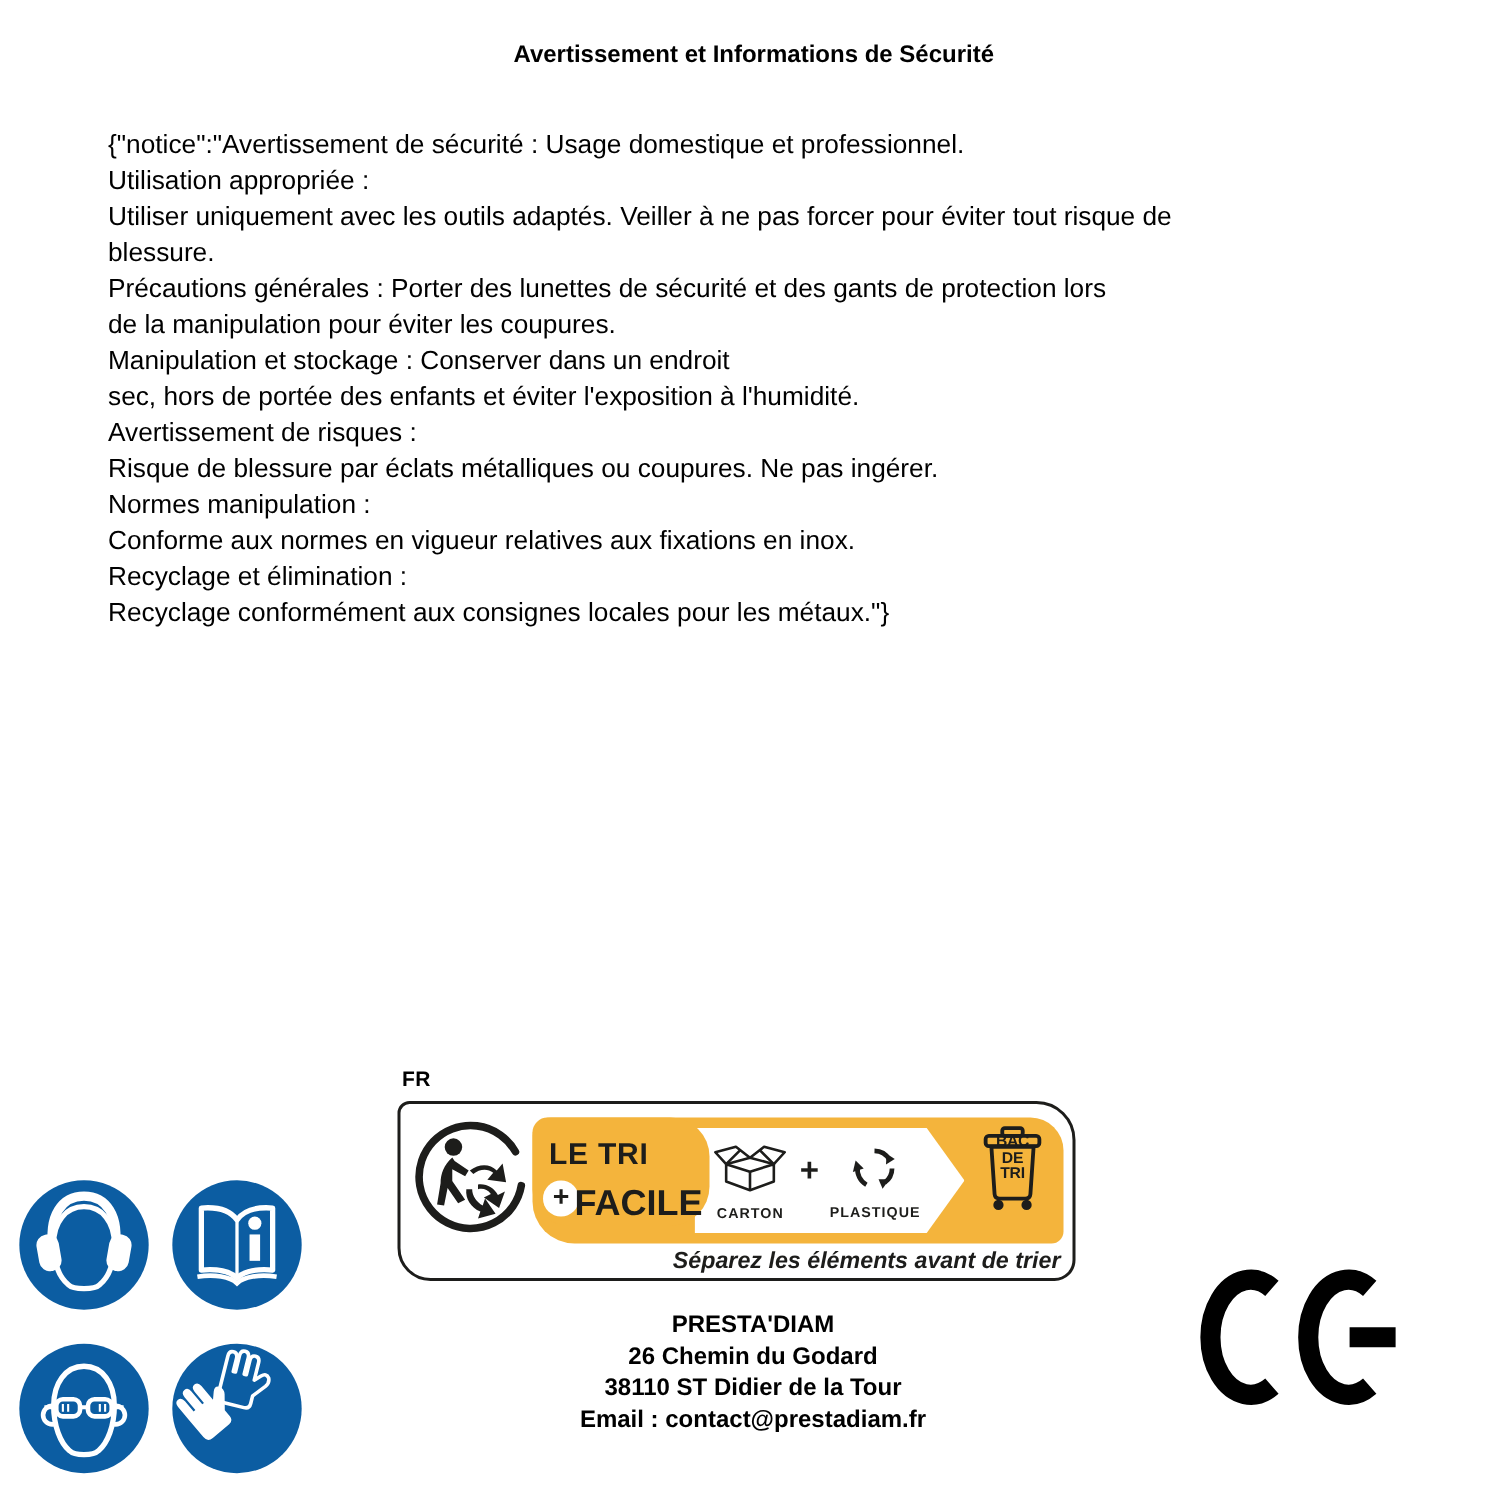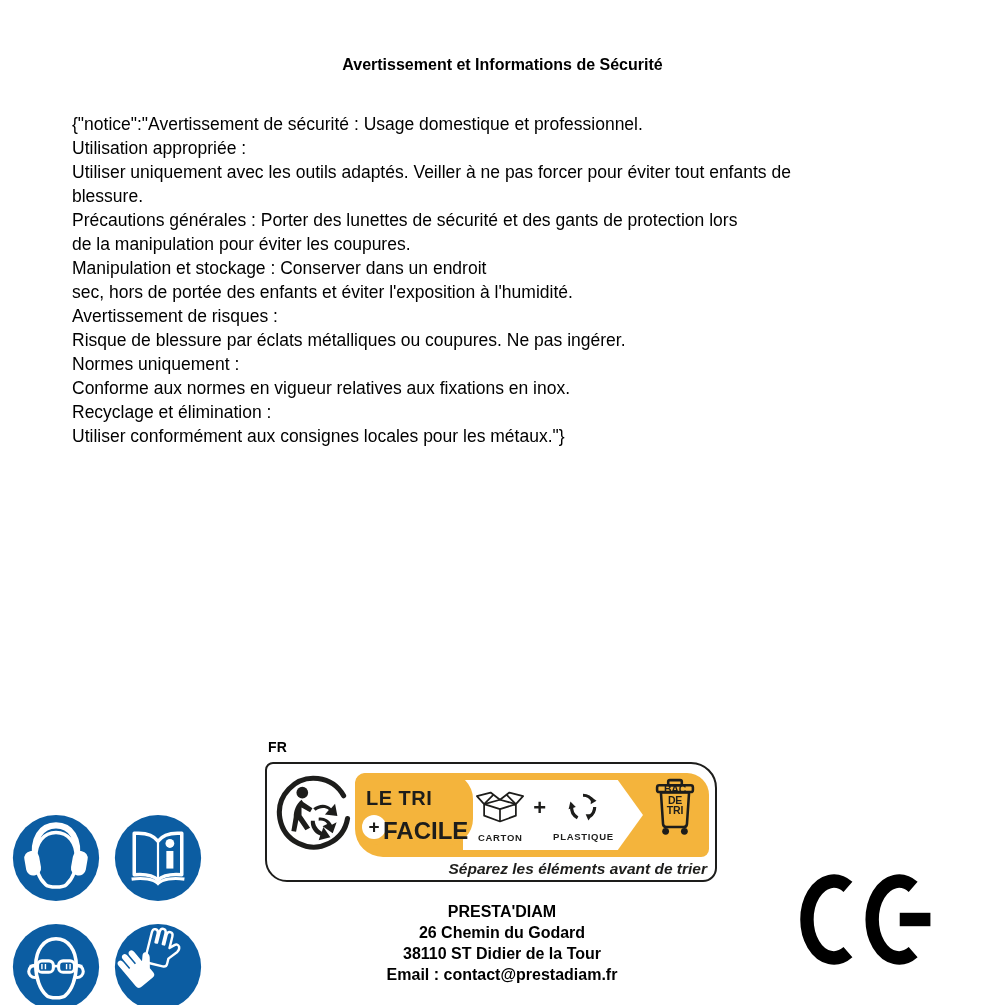--- a/index.html
+++ b/index.html
@@ -1,21 +1,21 @@
 <!DOCTYPE html>
 <html style="--safety-blue: #0C5DA2; --label-yellow: #F4B43C; --ink: #1d1d1b;"><head>
 <meta charset="utf-8">
 <style>
   html,body{margin:0;padding:0;}
   body{
     width:1005px;height:1005px;position:relative;background:#ffffff;
     font-family:"Liberation Sans","DejaVu Sans",sans-serif;color:#000;
     overflow:hidden;
   }
-  .abs{position:absolute;margin-top:28px;}
+  .abs{position:absolute;}
 
   
   .doc-title{top:28px;left:0;width:100%;text-align:center;font-weight:bold;font-size:16px;}
 
   
   .notice{left:72px;top:84px;width:885px;font-size:17.5px;line-height:24px;}
   .notice div{white-space:pre-wrap;}
 
   
   .picto-grid{left:12px;top:786px;display:grid;grid-template-columns:88px 88px;grid-gap:21px 14px;}
@@ -56,32 +56,32 @@
   .ce svg{width:100%;height:100%;display:block;}
 </style>
 </head>
 <body>
 
 <div class="abs doc-title">Avertissement et Informations de Sécurité</div>
 
 <div class="abs notice">
   <div>{"notice":"Avertissement de sécurité : Usage domestique et professionnel.</div>
   <div>Utilisation appropriée :</div>
-  <div>Utiliser uniquement avec les outils adaptés. Veiller à ne pas forcer pour éviter tout enfants de</div>
+  <div>Utiliser uniquement avec les outils adaptés. Veiller à ne pas forcer pour éviter tout risque de</div>
   <div>blessure.</div>
   <div>Précautions générales : Porter des lunettes de sécurité et des gants de protection lors</div>
   <div>de la manipulation pour éviter les coupures.</div>
   <div>Manipulation et stockage : Conserver dans un endroit</div>
   <div>sec, hors de portée des enfants et éviter l'exposition à l'humidité.</div>
   <div>Avertissement de risques :</div>
   <div>Risque de blessure par éclats métalliques ou coupures. Ne pas ingérer.</div>
-  <div>Normes uniquement :</div>
+  <div>Normes manipulation :</div>
   <div>Conforme aux normes en vigueur relatives aux fixations en inox.</div>
   <div>Recyclage et élimination :</div>
-  <div>Utiliser conformément aux consignes locales pour les métaux."}</div>
+  <div>Recyclage conformément aux consignes locales pour les métaux."}</div>
 </div>
 
 <div class="abs picto-grid">
 
   <svg class="picto" viewBox="0 0 100 100">
     <circle cx="50" cy="50" r="49" style="fill:var(--safety-blue,#0C5DA2)"></circle>
     <path d="M27,55 C22,27 34,13 50,13 C66,13 78,27 73,55" fill="none" stroke="#fff" stroke-width="7" stroke-linecap="round"></path>
     <path d="M50,21 C64,21 73,33 73,49 C73,63 69,74 62,80 C58,84 42,84 38,80 C31,74 27,63 27,49 C27,33 36,21 50,21 Z" style="fill:var(--safety-blue,#0C5DA2)" stroke="#fff" stroke-width="4"></path>
     <rect x="15" y="42" width="17" height="28" rx="8" fill="#fff" transform="rotate(-10 23 56)"></rect>
     <rect x="68" y="42" width="17" height="28" rx="8" fill="#fff" transform="rotate(10 77 56)"></rect>

